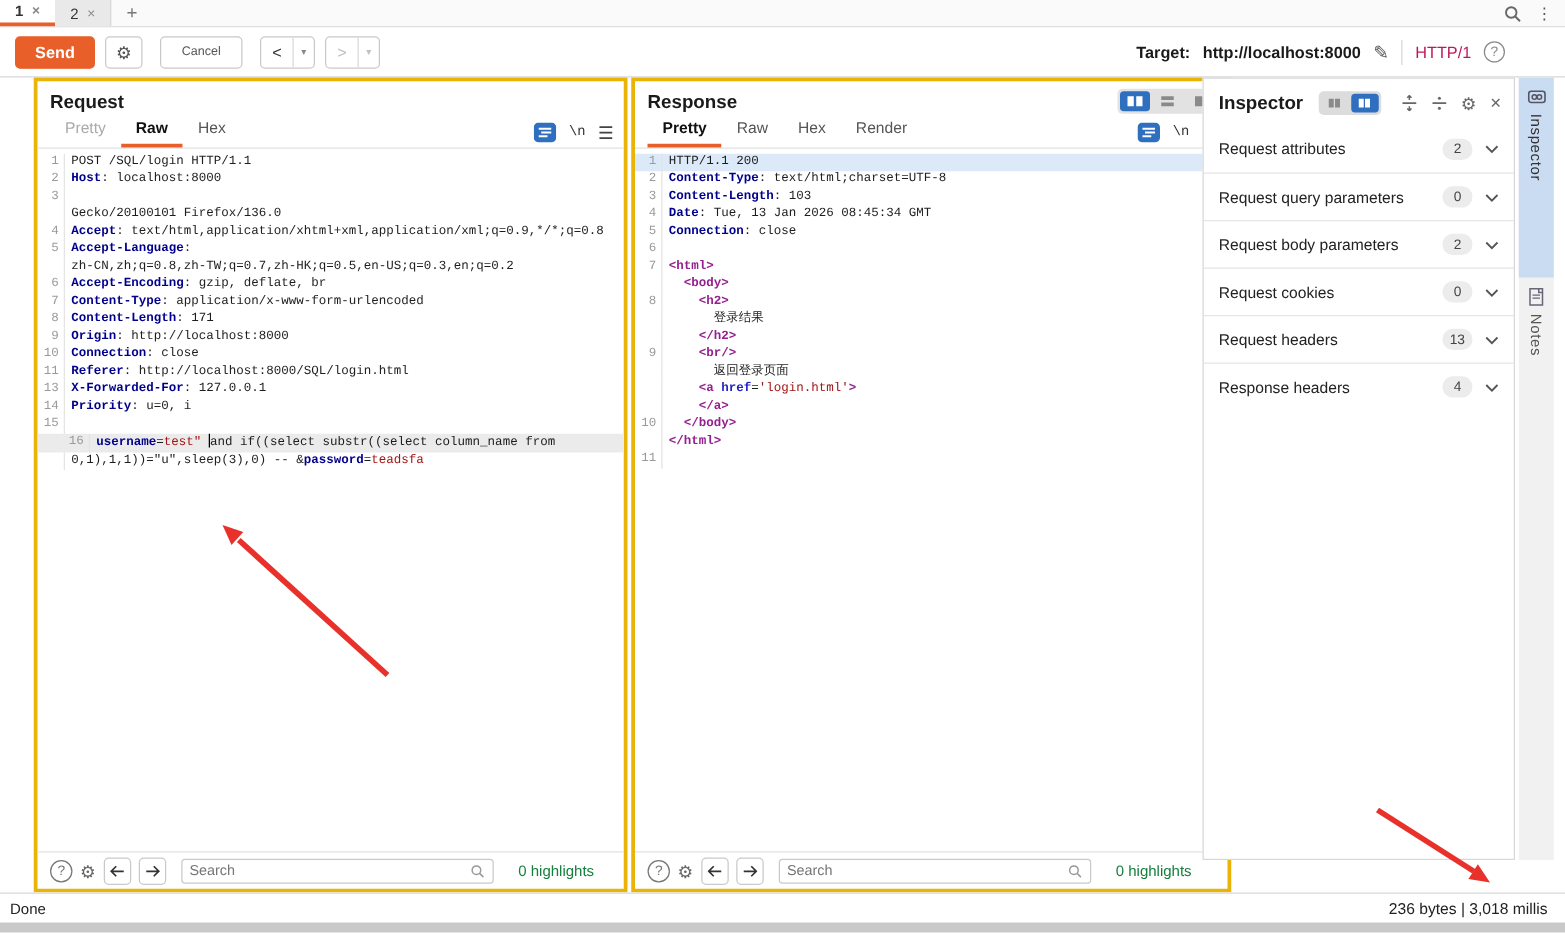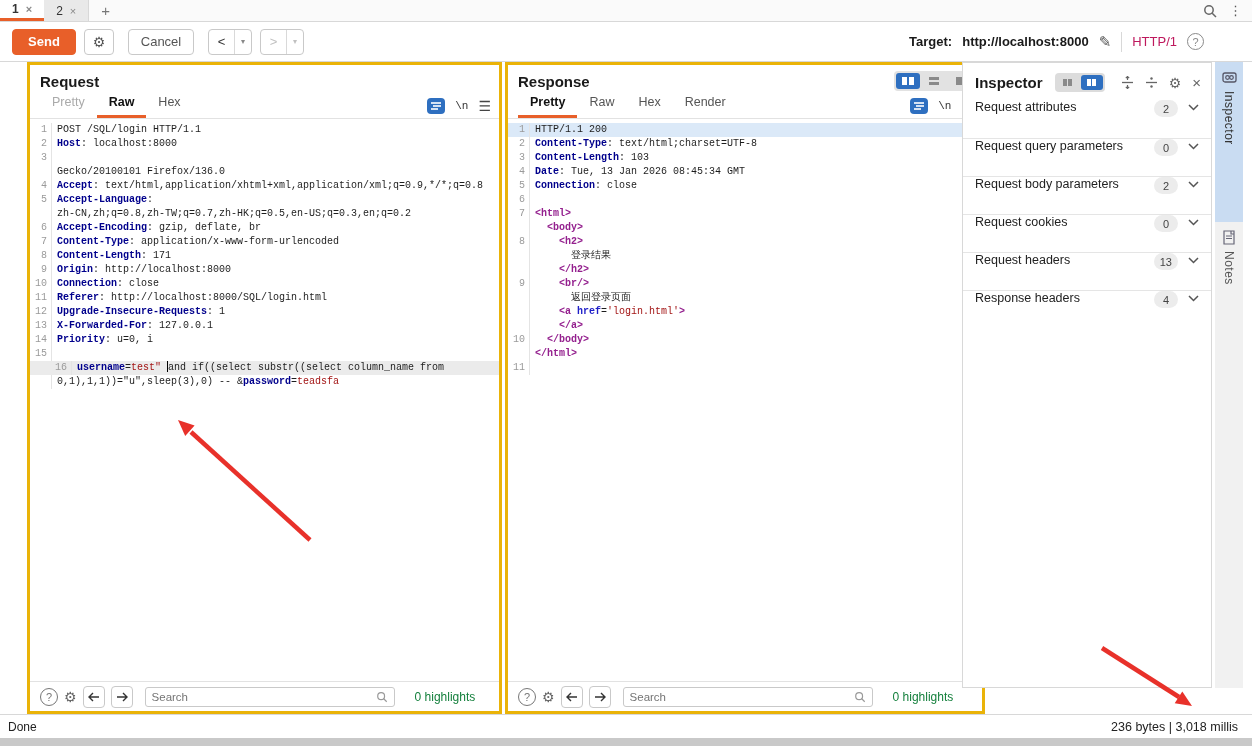--- a/index.html
+++ b/index.html
@@ -14,21 +14,21 @@
   .doc-tab.active { background:#fff; border-bottom:3px solid #e85f29; font-weight:bold; }
   .doc-tab.inactive { background:#e9e9e9; border-right:1px solid #d8d8d8; }
   .doc-tab .x { color:#888; font-size:11px; }
   .add-tab { display:flex; align-items:center; padding:0 12px; color:#777; font-size:15px; }
   .topbar-right { margin-left:auto; display:flex; align-items:center; gap:12px; padding-right:10px; color:#666; }
 
   
   .toolbar { position:absolute; left:0; top:22px; width:1252px; height:40px; background:#fff;
              border-bottom:1px solid #d8d8d8; display:flex; align-items:center; padding:0 12px; }
   .btn { border:1px solid #c9c9c9; border-radius:4px; background:#fff; height:26px;
-         display:inline-flex; align-items:center; justify-content:center; font-size:13px; color:#555; }
+         display:inline-flex; align-items:center; justify-content:center; font-size:10px; color:#555; }
   .send-btn { background:#e85f29; border:1px solid #e85f29; color:#fff; font-weight:bold;
               width:64px; height:26px; border-radius:4px; font-size:13px; display:inline-flex;
               align-items:center; justify-content:center; margin-right:8px; }
   .gear-btn { width:30px; margin-right:14px; font-size:14px; }
   .cancel-btn { width:66px; margin-right:14px; }
   .split-btn { display:inline-flex; margin-right:8px; border:1px solid #c9c9c9; border-radius:4px; height:26px; overflow:hidden; }
   .split-btn > span { display:inline-flex; align-items:center; justify-content:center; }
   .split-main { width:26px; font-size:13px; color:#333; border-right:1px solid #d9d9d9; }
   .split-caret { width:16px; font-size:8px; color:#888; }
   .split-btn.disabled .split-main, .split-btn.disabled .split-caret { color:#c0c0c0; }
@@ -90,21 +90,21 @@
 
   
   .inspector { position:absolute; left:962px; top:62px; width:250px; height:626px;
                background:#fff; border:1px solid #d8d8d8; }
   .insp-head { display:flex; align-items:center; padding:10px 10px 8px 12px; gap:8px; }
   .insp-title { font-size:15px; font-weight:bold; margin-right:4px; }
   .insp-toggle { display:flex; background:#dcdcdc; border-radius:4px; padding:2px; gap:2px; }
   .it-btn { width:22px; height:15px; border-radius:3px; display:flex; align-items:center; justify-content:center; gap:1px; }
   .it-btn.sel { background:#2e6fc0; }
   .insp-icons { margin-left:auto; display:flex; align-items:center; gap:11px; color:#666; }
-  .insp-row { display:flex; height:38px; border-top:1px solid #e5e5e5;
+  .insp-row { display:flex; align-items:center; height:38px; border-top:1px solid #e5e5e5;
               padding:0 12px; font-size:12.5px; color:#222; }
   .insp-row:first-of-type { border-top:none; }
   .badge { margin-left:auto; background:#ececec; border-radius:9px; min-width:24px; height:17px;
            display:inline-flex; align-items:center; justify-content:center; font-size:11px; color:#444; padding:0 6px; }
   .insp-chev { margin-left:10px; }
 
   
   .side-strip { position:absolute; left:1215px; top:62px; width:28px; height:626px; background:#f1f1f1; }
   .side-tab { width:28px; display:flex; flex-direction:column; align-items:center; padding:8px 0; gap:6px; }
   .side-tab.active { background:#c9dcf2; }
@@ -236,24 +236,20 @@
       </div>
       <div class="cl">
         <span class="ln">10</span>
         <span class="ct"><span class="seg-k">Connection</span><span class="seg-p">: close</span></span>
       </div>
       <div class="cl">
         <span class="ln">11</span>
         <span class="ct"><span class="seg-k">Referer</span><span class="seg-p">: http://localhost:8000/SQL/login.html</span></span>
       </div>
       <div class="cl">
-        <span class="ln">12</span>
-        <span class="ct"><span class="seg-k">Upgrade-Insecure-Requests</span><span class="seg-p">: 1</span></span>
-      </div>
-      <div class="cl">
         <span class="ln">13</span>
         <span class="ct"><span class="seg-k">X-Forwarded-For</span><span class="seg-p">: 127.0.0.1</span></span>
       </div>
       <div class="cl">
         <span class="ln">14</span>
         <span class="ct"><span class="seg-k">Priority</span><span class="seg-p">: u=0, i</span></span>
       </div>
       <div class="cl">
         <span class="ln">15</span>
         <span class="ct">&nbsp;</span>

